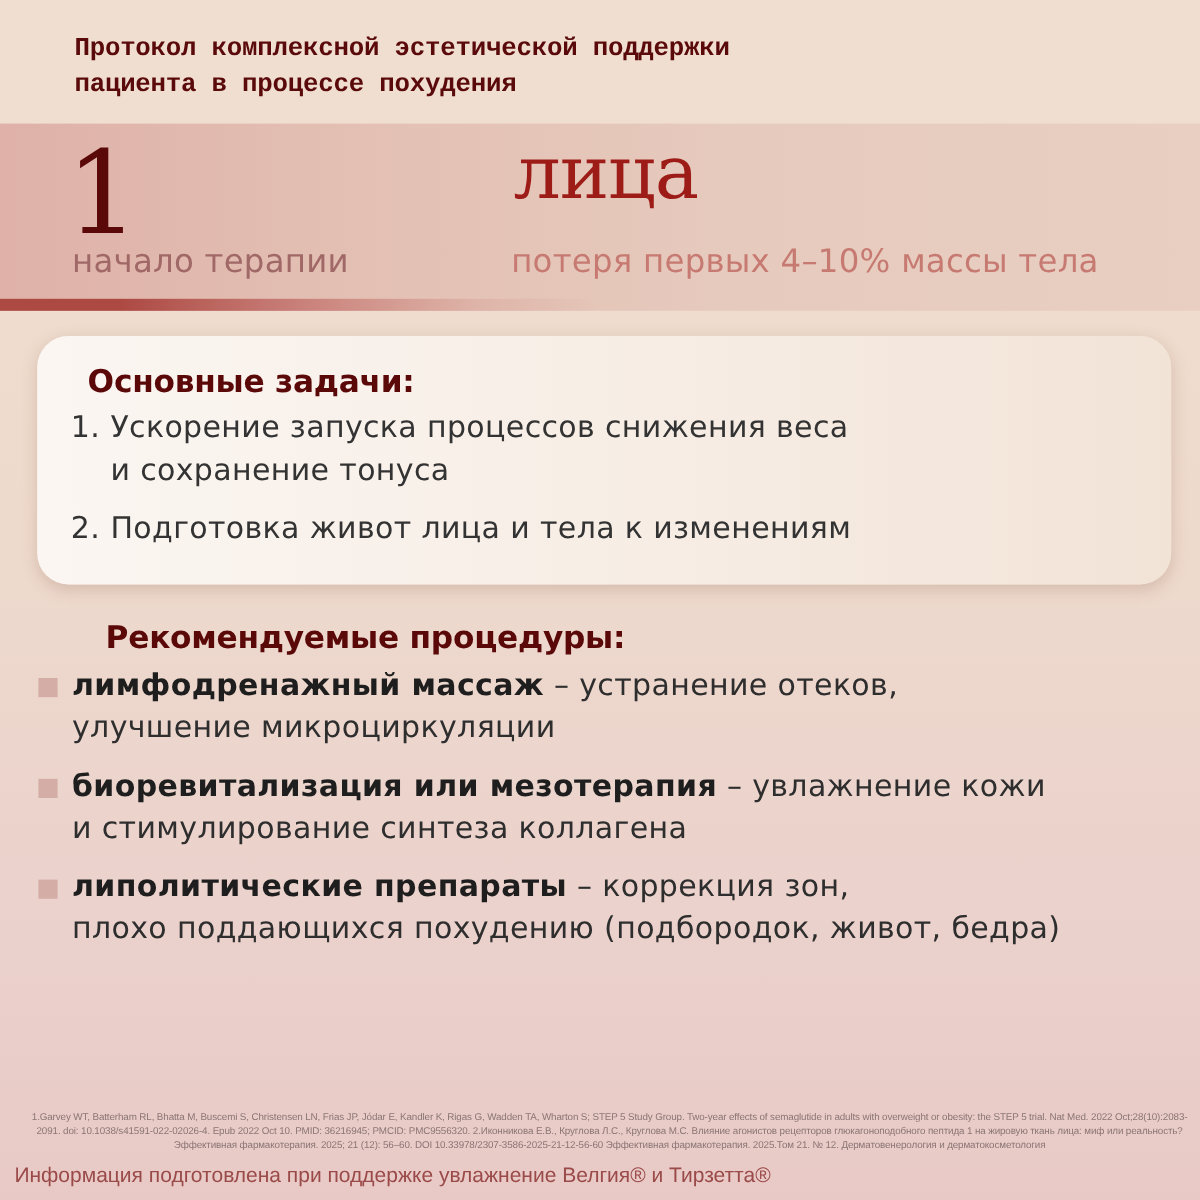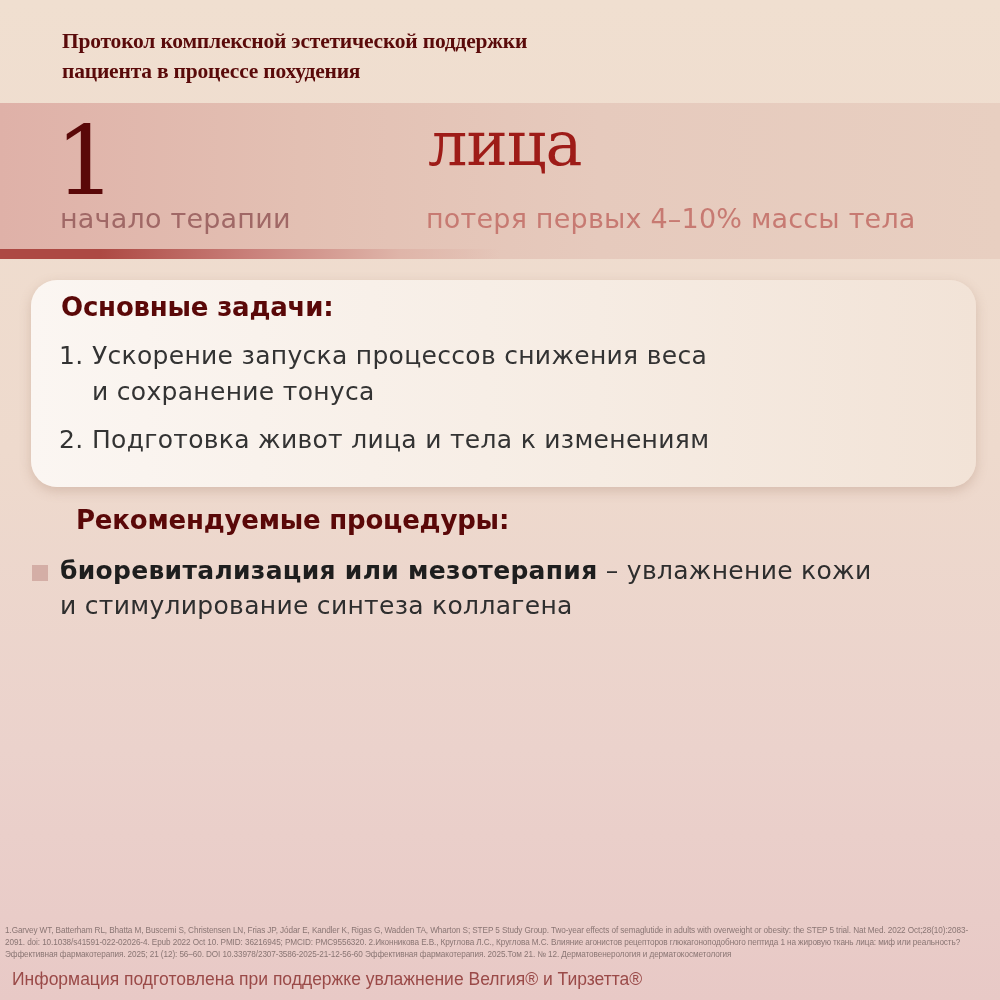--- a/index.html
+++ b/index.html
@@ -4,21 +4,21 @@
   <style>
     html, body { margin: 0; padding: 0; }
     body {
       width: 1000px; height: 1000px; overflow: hidden; position: relative;
       background: linear-gradient(180deg, #f0dfd0 0%, #eedacd 45%, #ebd2cc 75%, #e8c9c6 100%);
       font-family: "DejaVu Sans", sans-serif;
       color: #2b2b2b;
     }
     .title {
       position: absolute; left: 62px; top: 26px;
-      font-family: Liberation Serif, serif; font-weight: bold;
+      font-family: Liberation Mono, monospace; font-weight: bold;
       font-size: 21.5px; line-height: 30px; color: #5a0a0a;
       letter-spacing: -0.2px; white-space: pre-line; margin: 0;
     }
     .banner {
       position: absolute; left: 0; top: 103px; width: 1000px; height: 156px;
       background: linear-gradient(90deg, #dfb1a8 0%, #e3c0b3 30%, #e6cabd 60%, #e8cfc1 100%);
     }
     .banner-underline {
       position: absolute; left: 0; bottom: 0; width: 500px; height: 10px;
       background: linear-gradient(90deg, #ad4943 0%, #ad4943 20%, #c9807a 50%, #dfb5a9 80%, rgba(225,190,177,0) 100%);
@@ -42,21 +42,21 @@
     .stage2 .stage-sub { color: #c77a72; left: 6px; }
 
     .tasks-card {
       position: absolute; left: 31px; top: 280px; width: 945px; height: 207px;
       border-radius: 26px;
       background: linear-gradient(90deg, #fbf6f2 0%, #f6ece3 60%, #f2e3d7 100%);
       box-shadow: 0 4px 12px rgba(150, 110, 90, 0.28);
     }
     .section-heading {
       font-family: "DejaVu Sans", sans-serif; font-weight: bold;
-      color: #5a0808; font-size: 26px; margin: 0; letter-spacing: -0.2px;
+      color: #5a0808; font-size: 26px; margin: 12px; letter-spacing: -0.2px;
     }
     .tasks-card .section-heading { position: absolute; left: 30px; top: 12px; }
     .task-item {
       position: absolute; left: 28px; font-size: 25px; line-height: 36px;
       color: #333; display: flex; white-space: nowrap; letter-spacing: 0.3px;
     }
     .task-item .num { width: 33px; flex: none; }
     .task-item.t1 { top: 58px; }
     .task-item.t2 { top: 142px; }
     .task-item .text { white-space: pre-line; }
@@ -68,23 +68,23 @@
       color: #2e2e2e; margin-bottom: 14px; letter-spacing: 0.3px;
     }
     .proc-item .bullet {
       position: absolute; left: 2px; top: 12px; width: 16px; height: 16px;
       background: #d4aea6;
     }
     .proc-item .bold { font-weight: bold; color: #1e1e1e; }
     .proc-item .desc { white-space: pre-line; }
 
     .refs {
-      position: absolute; left: 5px; top: 925px; width: 980px;
+      position: absolute; left: 18px; top: 925px; width: 980px;
       font-family: "Liberation Sans", sans-serif; font-size: 8.2px; line-height: 12px;
-      color: #8a7674; margin: 0; letter-spacing: -0.1px;
+      color: #8a7674; margin: 0; letter-spacing: -0.1px; text-align: center;
     }
     .sponsor {
       position: absolute; left: 12px; top: 969px;
       font-family: "Liberation Sans", sans-serif; font-size: 17.5px;
       color: #9a4a48; margin: 0;
     }
   </style>
 </head>
 <body>
 
@@ -118,19 +118,29 @@
     <span class="num">2.</span>
     <span class="text">Подготовка живот лица и тела к изменениям</span>
   </div>
 </section>
 
 <h2 class="section-heading procs-heading">Рекомендуемые процедуры:</h2>
 
 <ul class="procs-list">
   <li class="proc-item">
     <span class="bullet"></span>
+    <span class="bold">лимфодренажный массаж</span><span class="desc"> – устранение отеков,
+улучшение микроциркуляции</span>
+  </li>
+  <li class="proc-item">
+    <span class="bullet"></span>
     <span class="bold">биоревитализация или мезотерапия</span><span class="desc"> – увлажнение кожи
 и стимулирование синтеза коллагена</span>
+  </li>
+  <li class="proc-item">
+    <span class="bullet"></span>
+    <span class="bold">липолитические препараты</span><span class="desc"> – коррекция зон,
+плохо поддающихся похудению (подбородок, живот, бедра)</span>
   </li>
 </ul>
 
 <p class="refs">1.Garvey WT, Batterham RL, Bhatta M, Buscemi S, Christensen LN, Frias JP, Jódar E, Kandler K, Rigas G, Wadden TA, Wharton S; STEP 5 Study Group. Two-year effects of semaglutide in adults with overweight or obesity: the STEP 5 trial. Nat Med. 2022 Oct;28(10):2083-2091. doi: 10.1038/s41591-022-02026-4. Epub 2022 Oct 10. PMID: 36216945; PMCID: PMC9556320. 2.Иконникова Е.В., Круглова Л.С., Круглова М.С. Влияние агонистов рецепторов глюкагоноподобного пептида 1 на жировую ткань лица: миф или реальность? Эффективная фармакотерапия. 2025; 21 (12): 56–60. DOI 10.33978/2307-3586-2025-21-12-56-60 Эффективная фармакотерапия. 2025.Том 21. № 12. Дерматовенерология и дерматокосметология</p>
 <p class="sponsor">Информация подготовлена при поддержке увлажнение Велгия® и Тирзетта®</p>
 
 </body></html>

